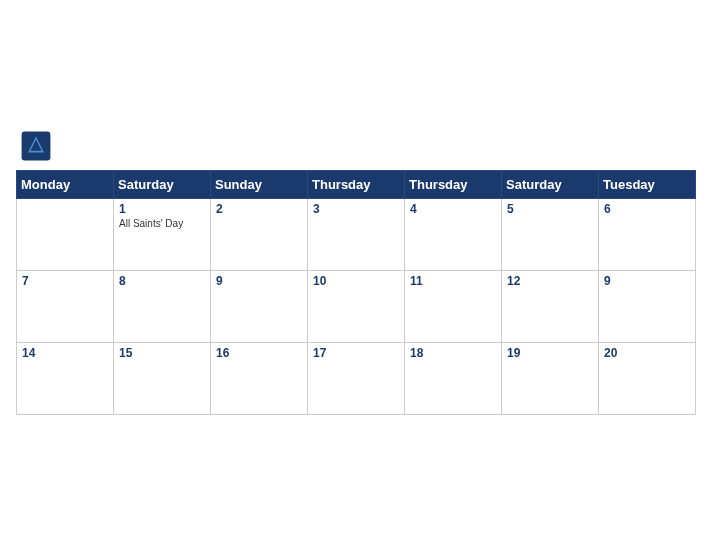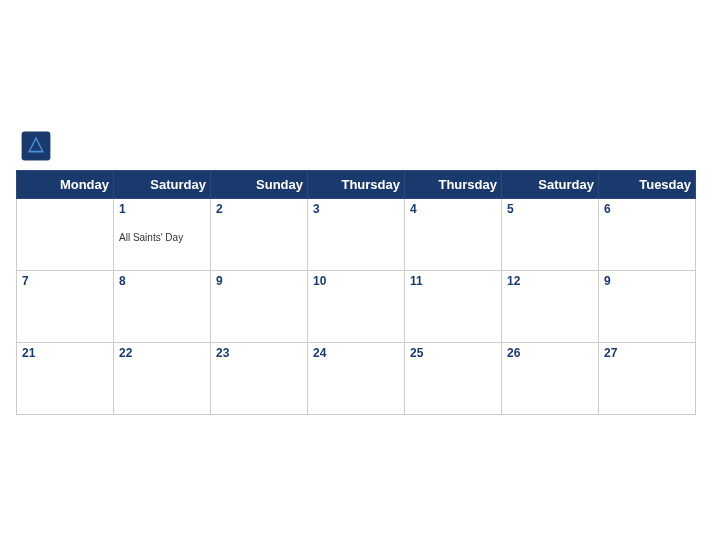--- a/index.html
+++ b/index.html
@@ -60,40 +60,40 @@
       width: 100%;
       border-collapse: collapse;
       border: 1px solid #ccc;
     }
     .calendar-table thead tr th {
       background-color: #1a3a6e;
       color: #fff;
       font-size: 13px;
       font-weight: 600;
       padding: 6px 4px;
-      text-align: right;
+      text-align: left;
       border: 1px solid #2a4a7e;
     }
     .calendar-table tbody tr td {
       border: 1px solid #ccc;
       vertical-align: top;
       width: calc(100% / 7);
       height: 72px;
       padding: 3px 5px;
       background: #fff;
     }
     .day-number {
       font-size: 12px;
       color: #1a3a6e;
       font-weight: bold;
     }
     .day-event {
       font-size: 10px;
       color: #333;
-      margin-top: 16px;
+      margin-top: 2px;
     }
     .empty-cell {
       background: #fff;
     }
   </style>
 </head>
 <body>
 
 <div class="calendar-wrapper">
   <div class="calendar-header">
@@ -168,36 +168,36 @@
           </td>
           <td>
             <div class="day-number">12</div>
           </td>
           <td>
             <div class="day-number">9</div>
           </td>
         </tr>
         <tr>
           <td>
-            <div class="day-number">21</div>
-          </td>
-          <td>
-            <div class="day-number">22</div>
-          </td>
-          <td>
-            <div class="day-number">23</div>
-          </td>
-          <td>
-            <div class="day-number">24</div>
-          </td>
-          <td>
-            <div class="day-number">25</div>
-          </td>
-          <td>
-            <div class="day-number">26</div>
-          </td>
-          <td>
-            <div class="day-number">27</div>
+            <div class="day-number">14</div>
+          </td>
+          <td>
+            <div class="day-number">15</div>
+          </td>
+          <td>
+            <div class="day-number">16</div>
+          </td>
+          <td>
+            <div class="day-number">17</div>
+          </td>
+          <td>
+            <div class="day-number">18</div>
+          </td>
+          <td>
+            <div class="day-number">19</div>
+          </td>
+          <td>
+            <div class="day-number">20</div>
           </td>
         </tr>
       </tbody>
   </table>
 </div>
 
 </body></html>

